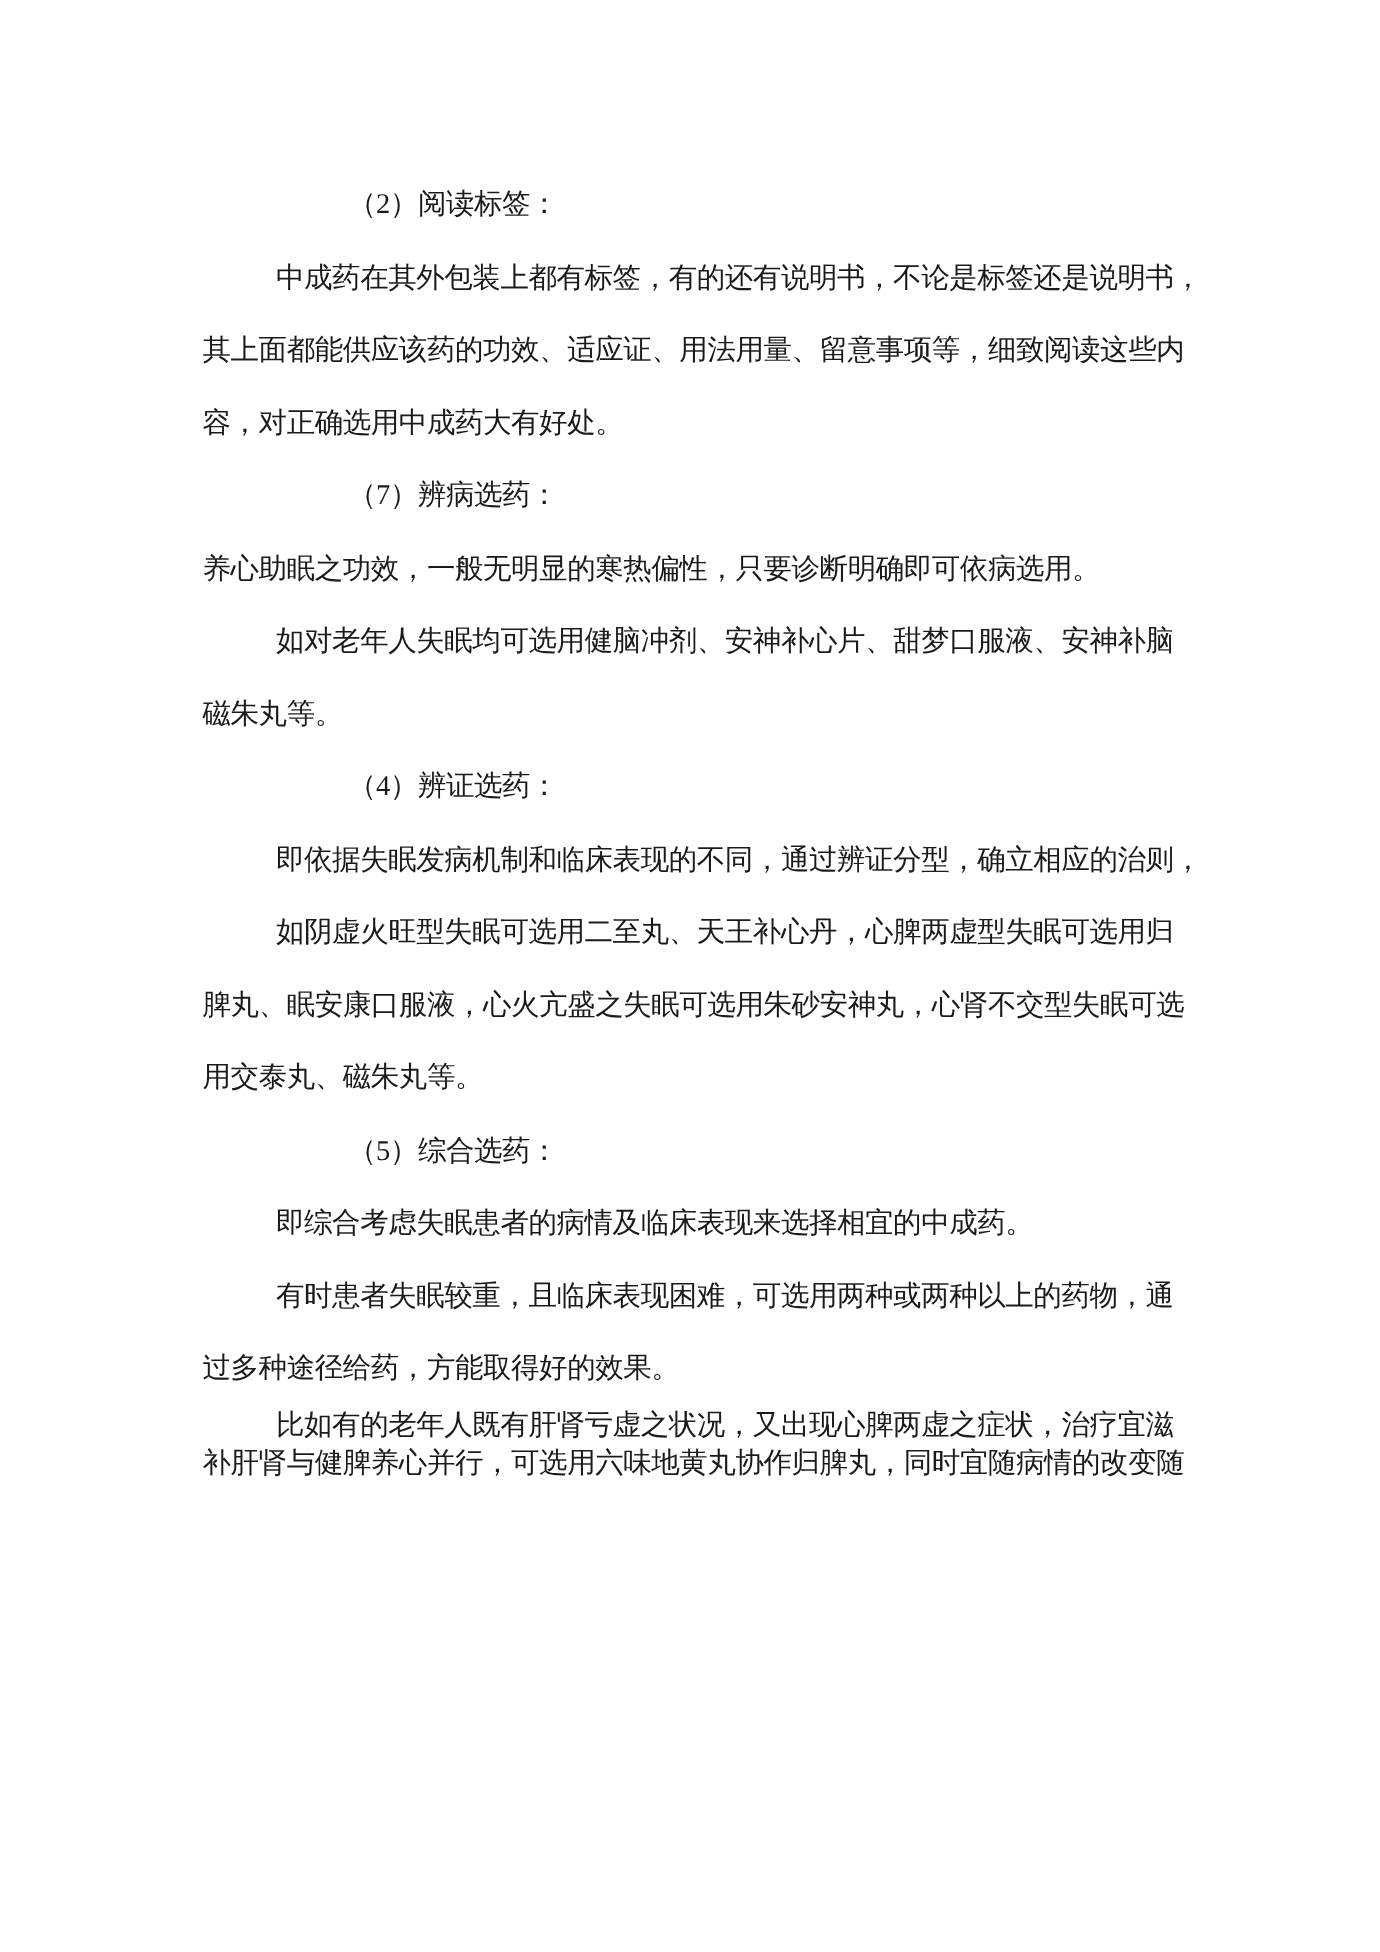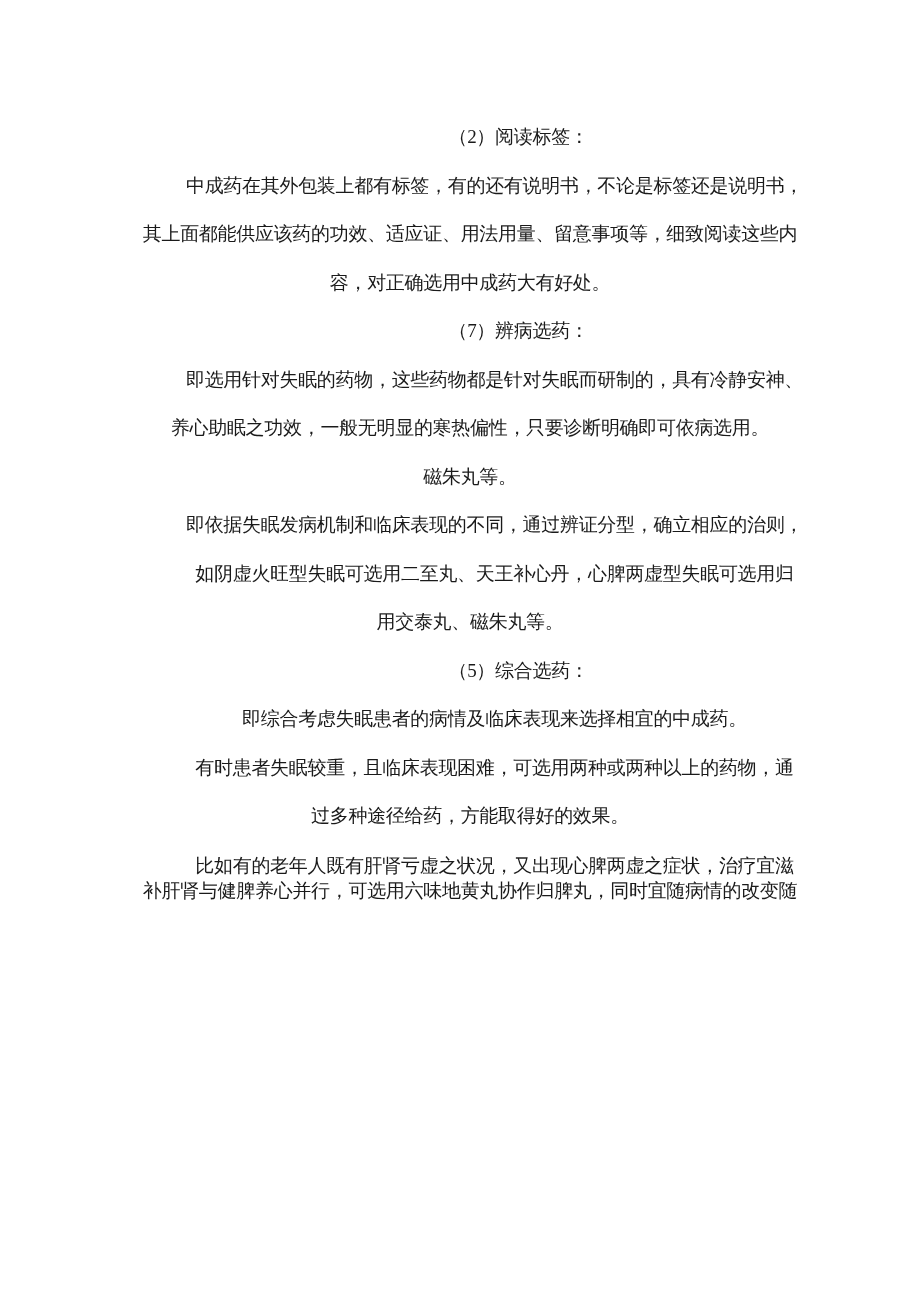--- a/index.html
+++ b/index.html
@@ -14,58 +14,59 @@
     font-family: "Liberation Serif", serif;
   }
   .page {
     position: absolute;
     left: 0;
     top: 0;
     width: 920px;
     height: 1205px;
     background: #ffffff;
     overflow: hidden;
-    text-align: center;
   }
   .text-block {
     position: absolute;
     left: 135px;
     top: 113px;
     width: 670px;
   }
   .line {
     white-space: pre;
     font-size: 19px;
     letter-spacing: -0.3px;
     line-height: 48.5px;
     color: #1a1a1a;
     font-weight: 400;
   }
   .heading   { padding-left: 97px; }
   .pfirst    { padding-left: 49px; }
   .cont      { padding-left: 0; }
   .tight     { line-height: 25.5px; }
-  .tfirst    { padding-left: 49px; margin-top: 12px; }
+  .tfirst    { padding-left: 49px; margin-top: 0; }
   .item      { padding-left: 82px; margin-top: 7px; }
 </style>
 </head>
 <body>
 
 <div class="page">
   <div class="text-block" id="text-block">
       <div class="line heading">（2）阅读标签：</div>
       <div class="line pfirst">中成药在其外包装上都有标签，有的还有说明书，不论是标签还是说明书，</div>
       <div class="line cont">其上面都能供应该药的功效、适应证、用法用量、留意事项等，细致阅读这些内</div>
       <div class="line cont">容，对正确选用中成药大有好处。</div>
       <div class="line heading">（7）辨病选药：</div>
-      <div class="line pfirst">即选用针对失眠的药物，这些药物都是针对失眠而研制的，具有冷静安神、</div>
       <div class="line cont">养心助眠之功效，一般无明显的寒热偏性，只要诊断明确即可依病选用。</div>
+      <div class="line pfirst">如对老年人失眠均可选用健脑冲剂、安神补心片、甜梦口服液、安神补脑</div>
       <div class="line cont">磁朱丸等。</div>
+      <div class="line heading">（4）辨证选药：</div>
       <div class="line pfirst">即依据失眠发病机制和临床表现的不同，通过辨证分型，确立相应的治则，</div>
       <div class="line pfirst">如阴虚火旺型失眠可选用二至丸、天王补心丹，心脾两虚型失眠可选用归</div>
+      <div class="line cont">脾丸、眠安康口服液，心火亢盛之失眠可选用朱砂安神丸，心肾不交型失眠可选</div>
       <div class="line cont">用交泰丸、磁朱丸等。</div>
       <div class="line heading">（5）综合选药：</div>
       <div class="line pfirst">即综合考虑失眠患者的病情及临床表现来选择相宜的中成药。</div>
       <div class="line pfirst">有时患者失眠较重，且临床表现困难，可选用两种或两种以上的药物，通</div>
       <div class="line cont">过多种途径给药，方能取得好的效果。</div>
       <div class="line tfirst tight">比如有的老年人既有肝肾亏虚之状况，又出现心脾两虚之症状，治疗宜滋</div>
       <div class="line cont tight">补肝肾与健脾养心并行，可选用六味地黄丸协作归脾丸，同时宜随病情的改变随</div>
     </div>
 </div>
 

